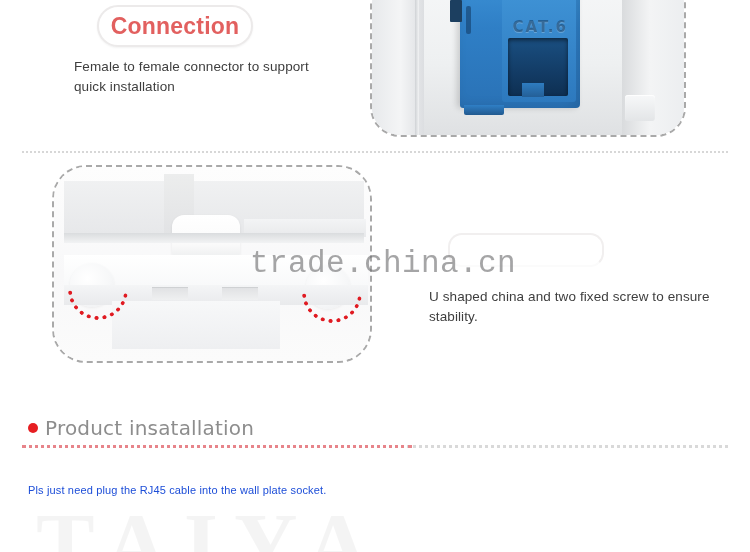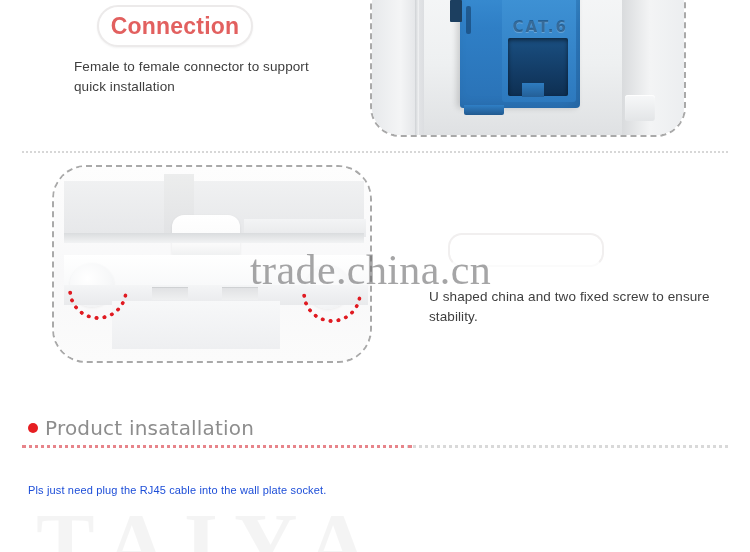--- a/index.html
+++ b/index.html
@@ -332,26 +332,26 @@
     font-size: 11px;
     color: #1d4ed8;
     letter-spacing: 0.15px;
     white-space: nowrap;
   }
 
   
   .wm-trade {
     position: absolute;
     left: 250px; top: 246px;
-    font-size: 42px;
+    font-size: 31px;
     color: rgba(110,110,112,0.62);
     letter-spacing: 0.4px;
     white-space: nowrap;
     pointer-events: none;
-    font-family: Liberation Serif, serif;
+    font-family: Liberation Mono, monospace;
   }
   .wm-taiya {
     position: absolute;
     left: 36px; top: 494px;
     font-size: 88px;
     font-weight: bold;
     letter-spacing: 16px;
     color: rgba(0,0,0,0.045);
     white-space: nowrap;
     pointer-events: none;

